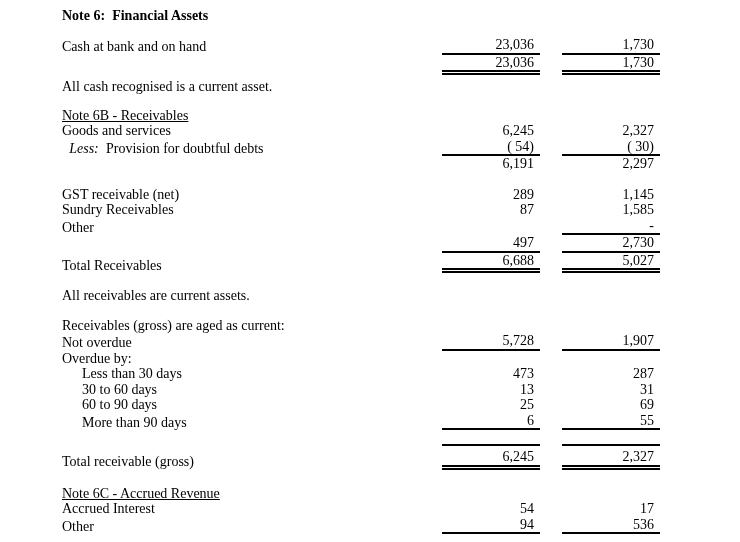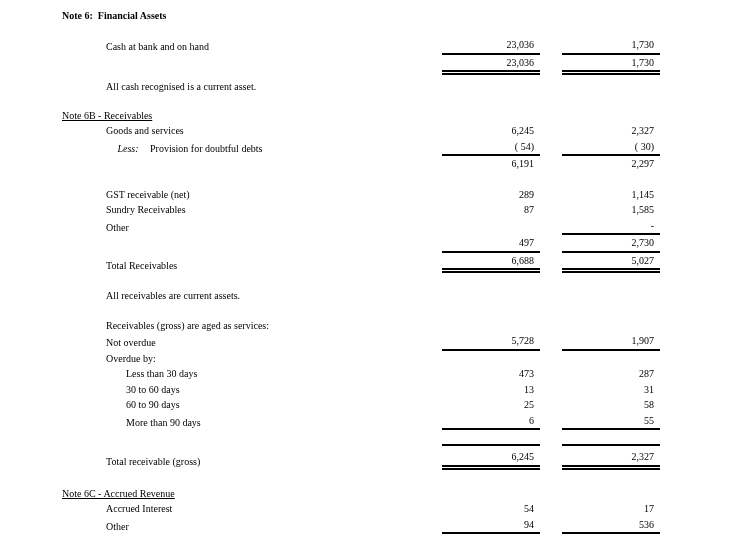--- a/index.html
+++ b/index.html
@@ -9,39 +9,38 @@
   }
   .page {
     position: relative;
     width: 740px;
     height: 542px;
     box-sizing: border-box;
     padding: 8px 80px 0 62px;
     background: #ffffff;
     color: #000000;
     font-family: "Liberation Serif", "DejaVu Serif", serif;
-    font-size: 10px;
+    font-size: 14px;
     overflow: hidden;
   }
   .title {
     font-weight: bold;
     white-space: pre;
     line-height: 15px;
     height: 15px;
   }
   .row {
     display: flex;
     align-items: flex-end;
     line-height: 15.5px;
     min-height: 15.5px;
   }
   .label {
     flex: 1 1 auto;
     white-space: pre-wrap;
-    margin-left: 44px;
   }
   .indent1 {
     padding-left: 20px;
   }
   .prefix {
     font-style: italic;
     display: inline-block;
     width: 44px;
     text-align: center;
   }
@@ -128,21 +127,21 @@
         <span class="label">Total Receivables</span>
         <span class="val v1 d">6,688</span>
         <span class="val v2 d">5,027</span>
       </div>
       <div class="spacer" style="height: 15px;"></div>
       <div class="row">
         <span class="label">All receivables are current assets.</span>
       </div>
       <div class="spacer" style="height: 14px;"></div>
       <div class="row">
-        <span class="label">Receivables (gross) are aged as services:</span>
+        <span class="label">Receivables (gross) are aged as current:</span>
       </div>
       <div class="row">
         <span class="label">Not overdue</span>
         <span class="val v1 u">5,728</span>
         <span class="val v2 u">1,907</span>
       </div>
       <div class="row">
         <span class="label">Overdue by:</span>
       </div>
       <div class="row">
@@ -151,21 +150,21 @@
         <span class="val v2">287</span>
       </div>
       <div class="row">
         <span class="label indent1">30 to 60 days</span>
         <span class="val v1">13</span>
         <span class="val v2">31</span>
       </div>
       <div class="row">
         <span class="label indent1">60 to 90 days</span>
         <span class="val v1">25</span>
-        <span class="val v2">58</span>
+        <span class="val v2">69</span>
       </div>
       <div class="row">
         <span class="label indent1">More than 90 days</span>
         <span class="val v1 u">6</span>
         <span class="val v2 u">55</span>
       </div>
       <div class="spacer" style="height: 14px;"></div>
       <div class="row">
         <span class="label">Total receivable (gross)</span>
         <span class="val v1 t d">6,245</span>

